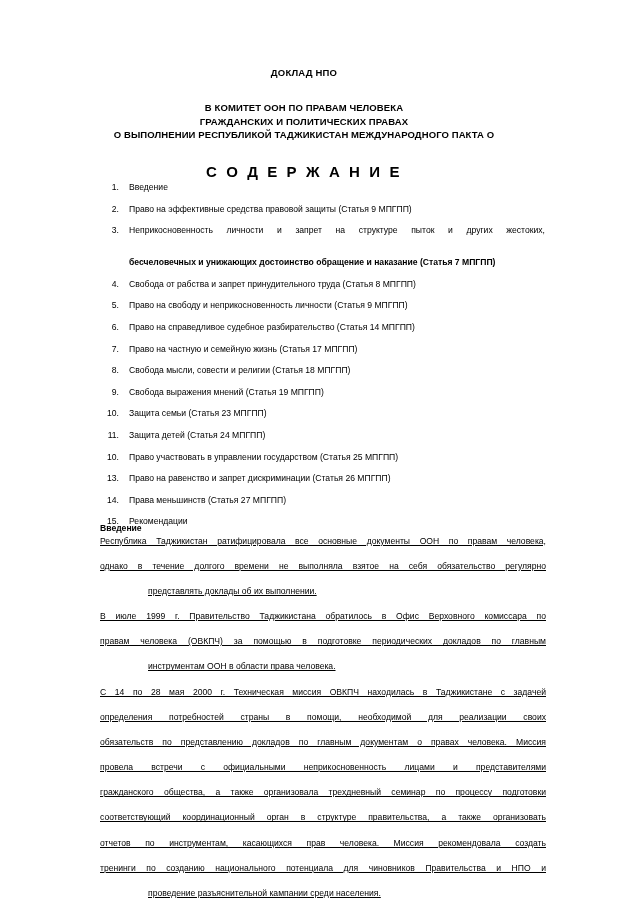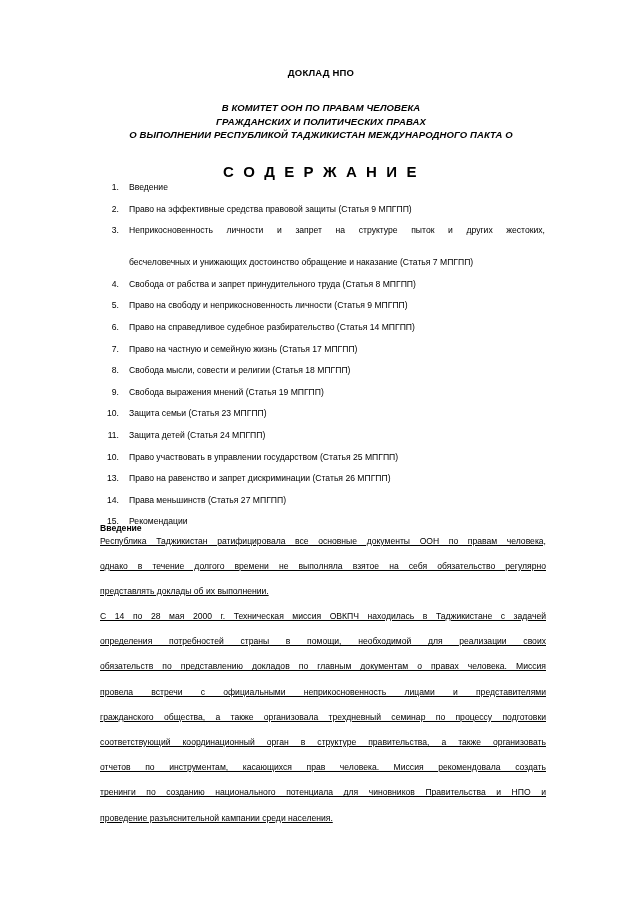--- a/index.html
+++ b/index.html
@@ -19,38 +19,37 @@
     position: relative;
     width: 640px;
     height: 905px;
     box-sizing: border-box;
     overflow: hidden;
   }
 
   
   .header-block {
     position: absolute;
-    left: 61px;
+    left: 44px;
     top: 66px;
     width: 520px;
     text-align: center;
   }
   .doc-kicker {
     font-size: 9.5px;
     font-weight: bold;
     letter-spacing: 0.2px;
     line-height: 13px;
   }
   .doc-title {
     margin-top: 22px;
     font-size: 9.5px;
     font-weight: bold;
     line-height: 13.5px;
     letter-spacing: 0.1px;
-    font-style: italic;
   }
   .doc-title .tline { display: block; white-space: nowrap; }
   .contents-heading {
     margin-top: 21px;
     font-size: 15px;
     font-weight: bold;
     letter-spacing: 2.6px;
   }
 
   
@@ -73,20 +72,21 @@
     left: 0;
     top: 0;
     width: 19px;
     text-align: right;
     font-size: 8.6px;
   }
   .toc-item .txt { display: block; }
   .toc-item .txt .l2 {
     display: block;
     margin-top: 6px;
+    font-weight: bold;
   }
   .toc-item .txt .jline {
     display: block;
     text-align: justify;
   }
   .toc-item .txt .jline::after {
     content: "";
     display: inline-block;
     width: 100%;
   }
@@ -117,20 +117,21 @@
     text-align: justify;
   }
   .para .jline::after {
     content: "";
     display: inline-block;
     width: 100%;
   }
   .para .lastline {
     display: block;
     text-align: left;
+    margin-left: 48px;
   }
 </style>
 </head>
 <body>
 
 <div class="page">
 
   <div class="header-block">
     <div class="doc-kicker">ДОКЛАД НПО</div>
     <div class="doc-title">
@@ -226,20 +227,25 @@
   <div class="body-section">
 
     <div class="sec-heading">Введение</div>
 
     <p class="para">
       <span class="jline">Республика Таджикистан ратифицировала все основные документы ООН по правам человека,</span>
       <span class="jline">однако в течение долгого времени не выполняла взятое на себя обязательство регулярно</span>
       <span class="lastline">представлять доклады об их выполнении.</span>
     </p>
 
+    <p class="para">
+      <span class="jline">В июле 1999 г. Правительство Таджикистана обратилось в Офис Верховного комиссара по</span>
+      <span class="jline">правам человека (ОВКПЧ) за помощью в  подготовке периодических докладов  по главным</span>
+      <span class="lastline">инструментам ООН в области права человека.</span>
+    </p>
 
     <p class="para">
       <span class="jline">С 14 по 28 мая 2000 г. Техническая миссия ОВКПЧ находилась в Таджикистане с задачей</span>
       <span class="jline">определения потребностей страны в помощи, необходимой для       реализации своих</span>
       <span class="jline">обязательств по представлению докладов по главным документам о правах человека. Миссия</span>
       <span class="jline">провела     встречи с официальными неприкосновенность лицами и представителями</span>
       <span class="jline">гражданского общества, а также организовала трехдневный семинар по  процессу подготовки</span>
       <span class="jline">соответствующий координационный орган  в структуре правительства, а также организовать</span>
       <span class="jline">отчетов по инструментам, касающихся прав человека. Миссия рекомендовала создать</span>
       <span class="jline">тренинги по созданию национального потенциала  для чиновников Правительства и НПО  и</span>

